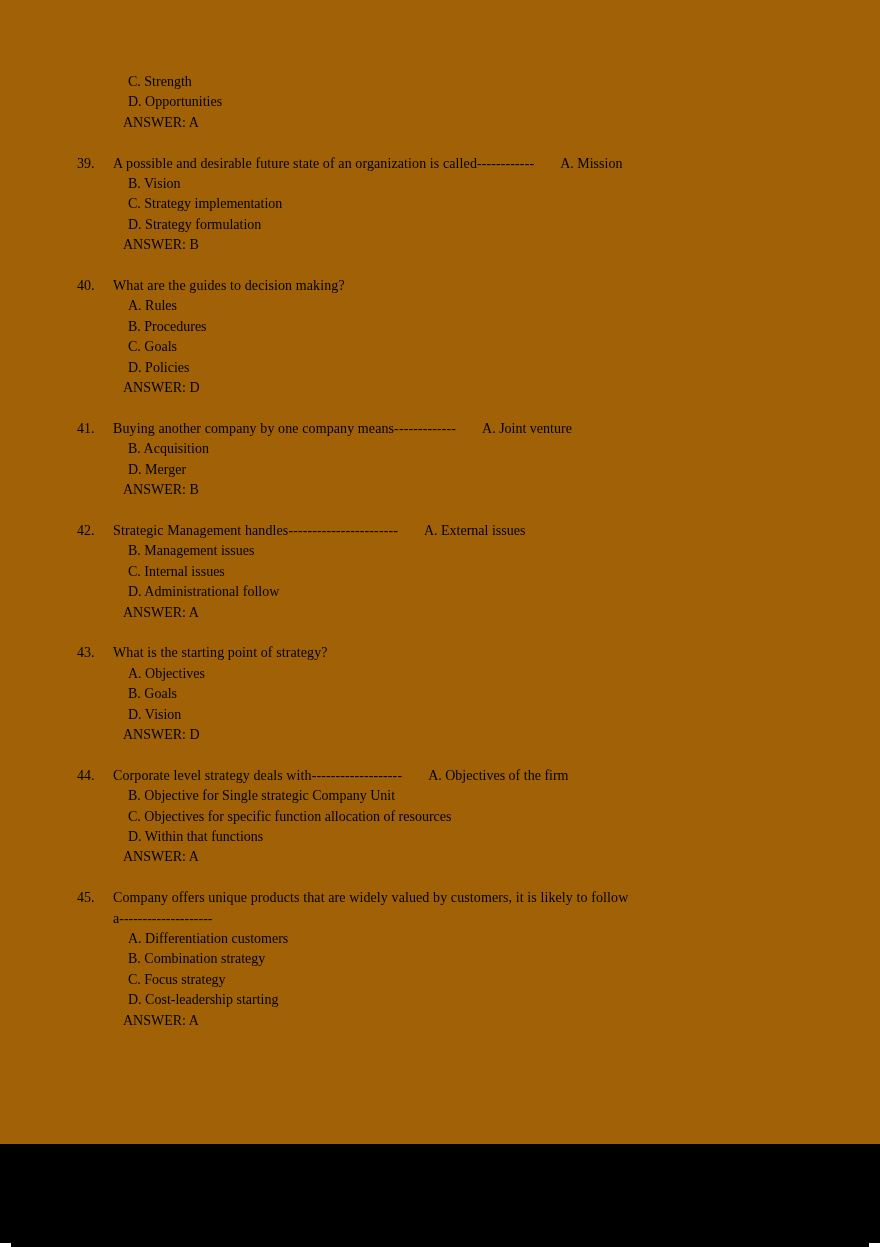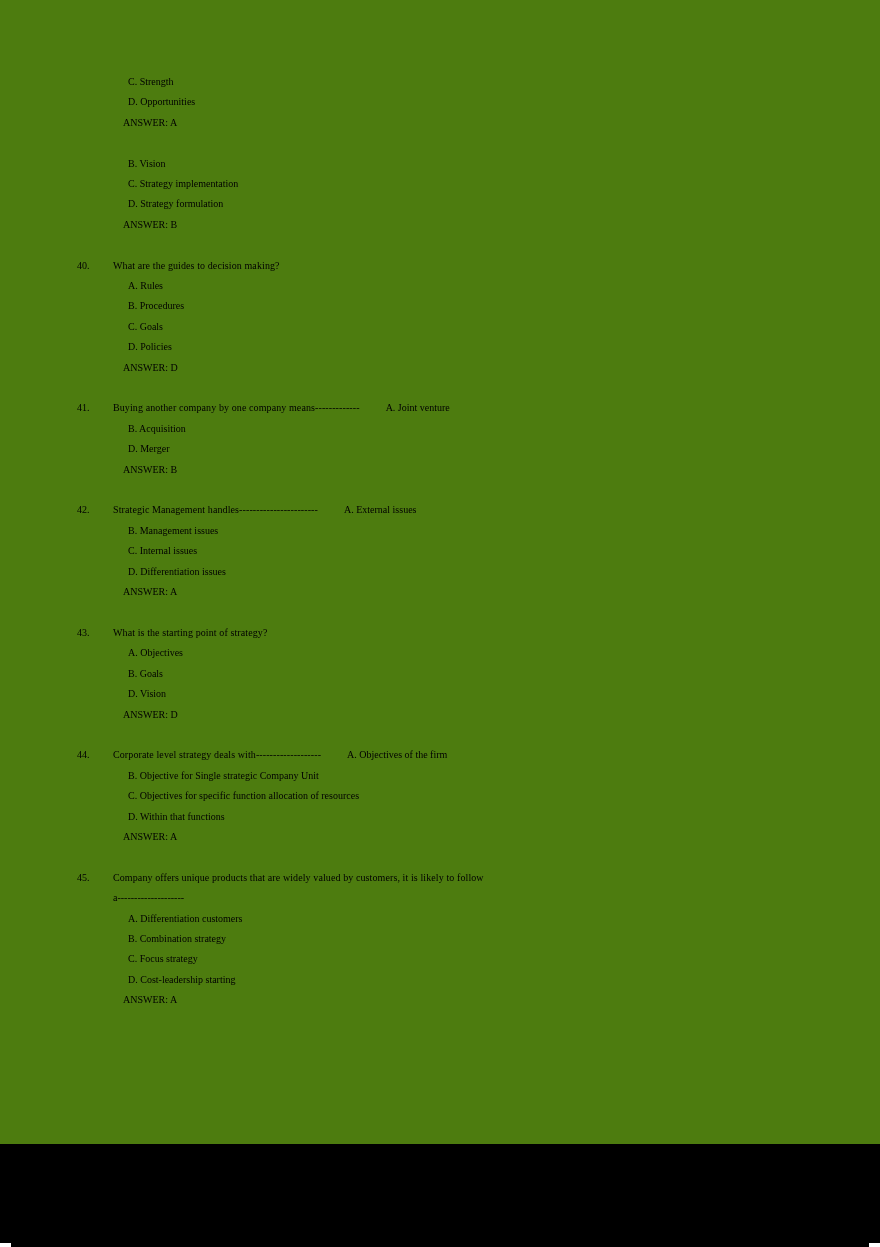--- a/index.html
+++ b/index.html
@@ -4,24 +4,24 @@
 <style>
   html, body {
     margin: 0;
     padding: 0;
     background: #ffffff;
   }
   .page {
     position: relative;
     width: 880px;
     height: 1247px;
-    background: #4d7c0f;
+    background: #a16207;
     overflow: hidden;
     font-family: "Liberation Serif", serif;
-    font-size: 10px;
+    font-size: 14px;
     line-height: 20.4px;
     color: #000000;
   }
   .content {
     position: absolute;
     top: 72px;
     left: 0;
     width: 880px;
   }
   .block {
@@ -73,20 +73,21 @@
 <body>
 
 <div class="page">
   <div class="content">
       <div class="block">
         <div class="opt">C. Strength</div>
         <div class="opt">D. Opportunities</div>
         <div class="ans">ANSWER: A</div>
       </div>
       <div class="block">
+        <div class="qrow"><span class="qnum">39.</span><span class="qtext">A possible and desirable future state of an organization is called------------</span><span class="inline-option">A. Mission</span></div>
         <div class="opt">B. Vision</div>
         <div class="opt">C. Strategy implementation</div>
         <div class="opt">D. Strategy formulation</div>
         <div class="ans">ANSWER: B</div>
       </div>
       <div class="block">
         <div class="qrow"><span class="qnum">40.</span><span class="qtext">What are the guides to decision making?</span></div>
         <div class="opt">A. Rules</div>
         <div class="opt">B. Procedures</div>
         <div class="opt">C. Goals</div>
@@ -96,21 +97,21 @@
       <div class="block">
         <div class="qrow"><span class="qnum">41.</span><span class="qtext">Buying another company by one company means-------------</span><span class="inline-option">A. Joint venture</span></div>
         <div class="opt">B. Acquisition</div>
         <div class="opt">D. Merger</div>
         <div class="ans">ANSWER: B</div>
       </div>
       <div class="block">
         <div class="qrow"><span class="qnum">42.</span><span class="qtext">Strategic Management handles-----------------------</span><span class="inline-option">A. External issues</span></div>
         <div class="opt">B. Management issues</div>
         <div class="opt">C. Internal issues</div>
-        <div class="opt">D. Differentiation issues</div>
+        <div class="opt">D. Administrational follow</div>
         <div class="ans">ANSWER: A</div>
       </div>
       <div class="block">
         <div class="qrow"><span class="qnum">43.</span><span class="qtext">What is the starting point of strategy?</span></div>
         <div class="opt">A. Objectives</div>
         <div class="opt">B. Goals</div>
         <div class="opt">D. Vision</div>
         <div class="ans">ANSWER: D</div>
       </div>
       <div class="block">

